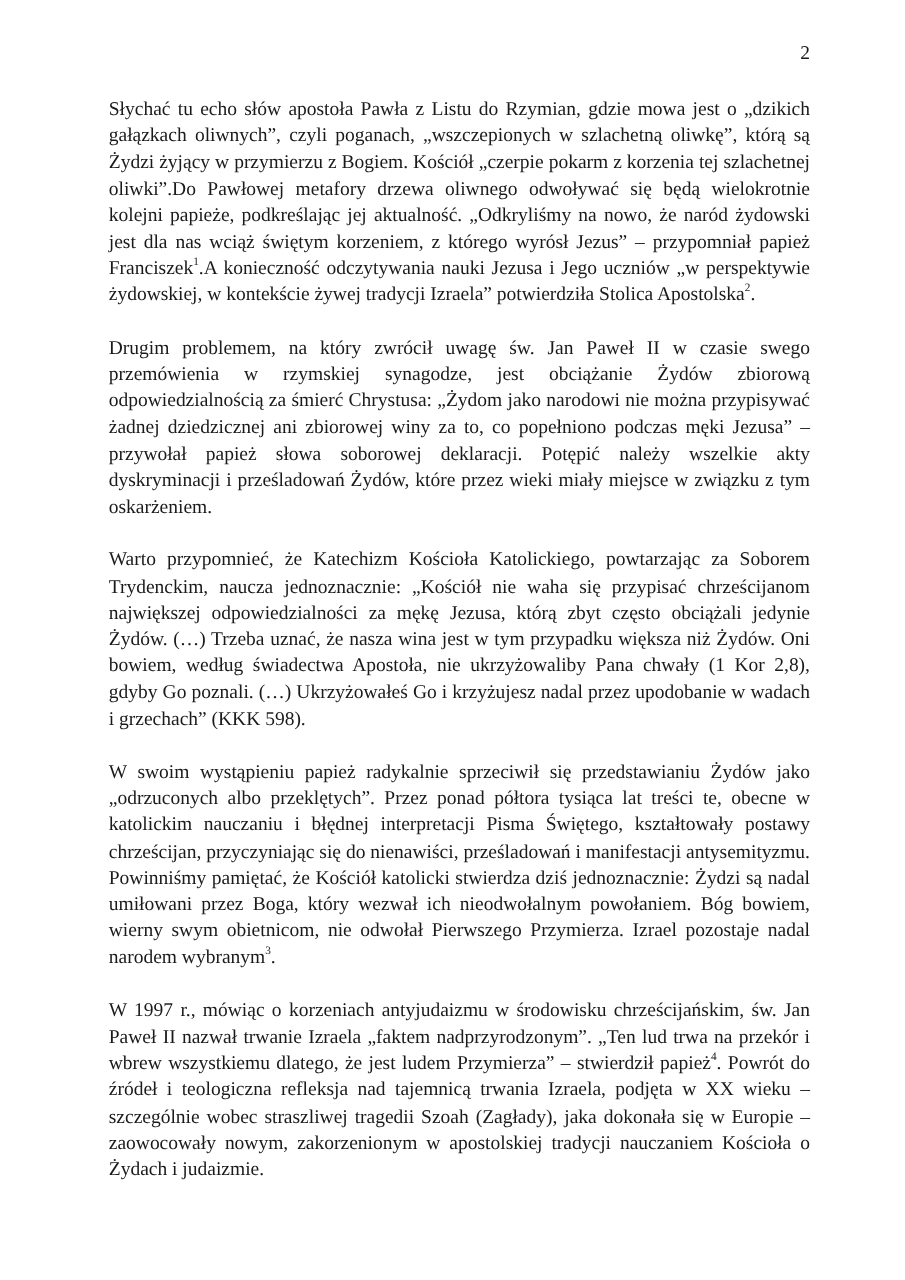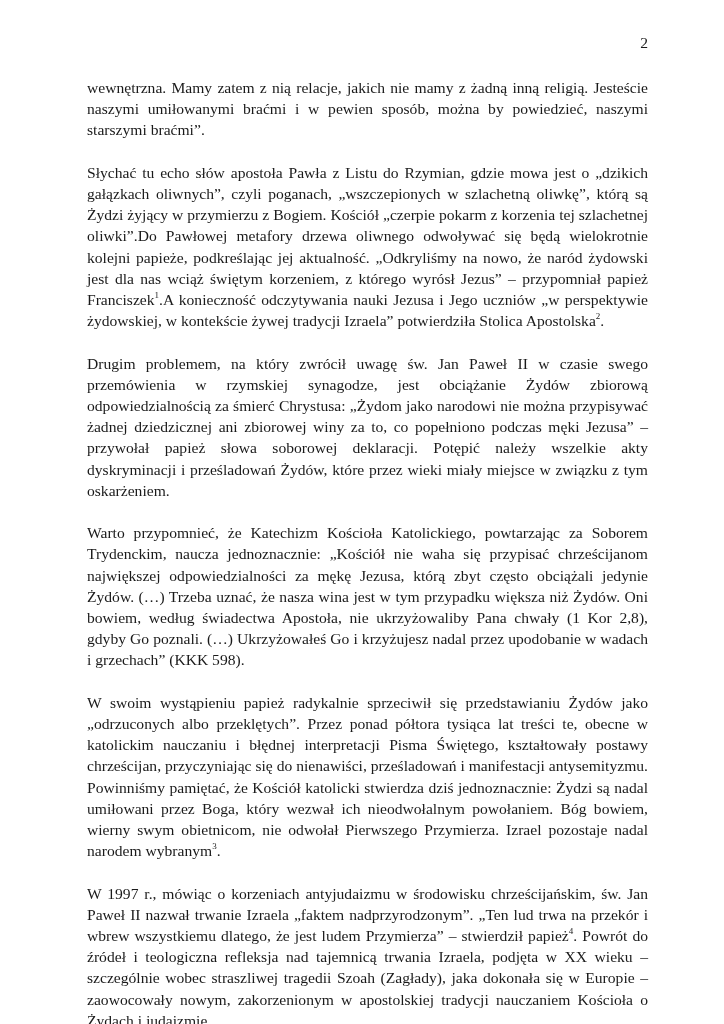--- a/index.html
+++ b/index.html
@@ -24,21 +24,20 @@
   }
   sup { font-size: 9px; line-height: 0; vertical-align: super; position: relative; top: -1px; }
   .seg { display: inline; }
 </style>
 </head>
 <body>
 
 <div class="page">
   <div class="page-number">2</div>
   <div class="content">
-    <p class="para"><span class="seg">wewnętrzna. Mamy zatem z nią relacje, jakich nie mamy z żadną inną religią. Jesteście naszymi umiłowanymi braćmi i w pewien sposób, można by powiedzieć, naszymi starszymi braćmi”.</span></p>
     <p class="para"><span class="seg">Słychać tu echo słów apostoła Pawła z Listu do Rzymian, gdzie mowa jest o „dzikich gałązkach oliwnych”, czyli poganach, „wszczepionych w szlachetną oliwkę”, którą są Żydzi żyjący w przymierzu z Bogiem. Kościół „czerpie pokarm z korzenia tej szlachetnej oliwki”.Do Pawłowej metafory drzewa oliwnego odwoływać się będą wielokrotnie kolejni papieże, podkreślając jej aktualność. „Odkryliśmy na nowo, że naród żydowski jest dla nas wciąż świętym korzeniem, z którego wyrósł Jezus” – przypomniał papież Franciszek</span><sup>1</sup><span class="seg">.A konieczność odczytywania nauki Jezusa i Jego uczniów „w perspektywie żydowskiej, w kontekście żywej tradycji Izraela” potwierdziła Stolica Apostolska</span><sup>2</sup><span class="seg">.</span></p>
     <p class="para"><span class="seg">Drugim problemem, na który zwrócił uwagę św. Jan Paweł II w czasie swego przemówienia w rzymskiej synagodze, jest obciążanie Żydów zbiorową odpowiedzialnością za śmierć Chrystusa: „Żydom jako narodowi nie można przypisywać żadnej dziedzicznej ani zbiorowej winy za to, co popełniono podczas męki Jezusa” – przywołał papież słowa soborowej deklaracji. Potępić należy wszelkie akty dyskryminacji i prześladowań Żydów, które przez wieki miały miejsce w związku z tym oskarżeniem.</span></p>
     <p class="para"><span class="seg">Warto przypomnieć, że Katechizm Kościoła Katolickiego, powtarzając za Soborem Trydenckim, naucza jednoznacznie: „Kościół nie waha się przypisać chrześcijanom największej odpowiedzialności za mękę Jezusa, którą zbyt często obciążali jedynie Żydów. (…) Trzeba uznać, że nasza wina jest w tym przypadku większa niż Żydów. Oni bowiem, według świadectwa Apostoła, nie ukrzyżowaliby Pana chwały (1 Kor 2,8), gdyby Go poznali. (…) Ukrzyżowałeś Go i krzyżujesz nadal przez upodobanie w wadach i grzechach” (KKK 598).</span></p>
     <p class="para"><span class="seg">W swoim wystąpieniu papież radykalnie sprzeciwił się przedstawianiu Żydów jako „odrzuconych albo przeklętych”. Przez ponad półtora tysiąca lat treści te, obecne w katolickim nauczaniu i błędnej interpretacji Pisma Świętego, kształtowały postawy chrześcijan, przyczyniając się do nienawiści, prześladowań i manifestacji antysemityzmu. Powinniśmy pamiętać, że Kościół katolicki stwierdza dziś jednoznacznie: Żydzi są nadal umiłowani przez Boga, który wezwał ich nieodwołalnym powołaniem. Bóg bowiem, wierny swym obietnicom, nie odwołał Pierwszego Przymierza. Izrael pozostaje nadal narodem wybranym</span><sup>3</sup><span class="seg">.</span></p>
     <p class="para"><span class="seg">W 1997 r., mówiąc o korzeniach antyjudaizmu w środowisku chrześcijańskim, św. Jan Paweł II nazwał trwanie Izraela „faktem nadprzyrodzonym”. „Ten lud trwa na przekór i wbrew wszystkiemu dlatego, że jest ludem Przymierza” – stwierdził papież</span><sup>4</sup><span class="seg">. Powrót do źródeł i teologiczna refleksja nad tajemnicą trwania Izraela, podjęta w XX wieku – szczególnie wobec straszliwej tragedii Szoah (Zagłady), jaka dokonała się w Europie – zaowocowały nowym, zakorzenionym w apostolskiej tradycji nauczaniem Kościoła o Żydach i judaizmie.</span></p>
 
   </div>
 </div>
 
 </body></html>

